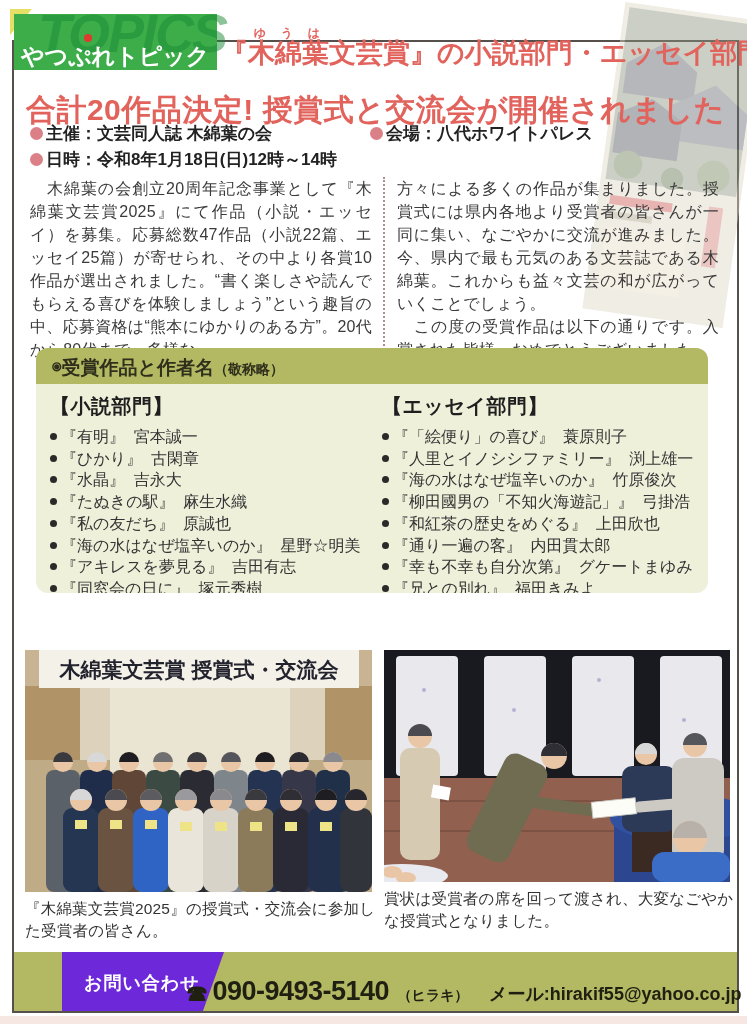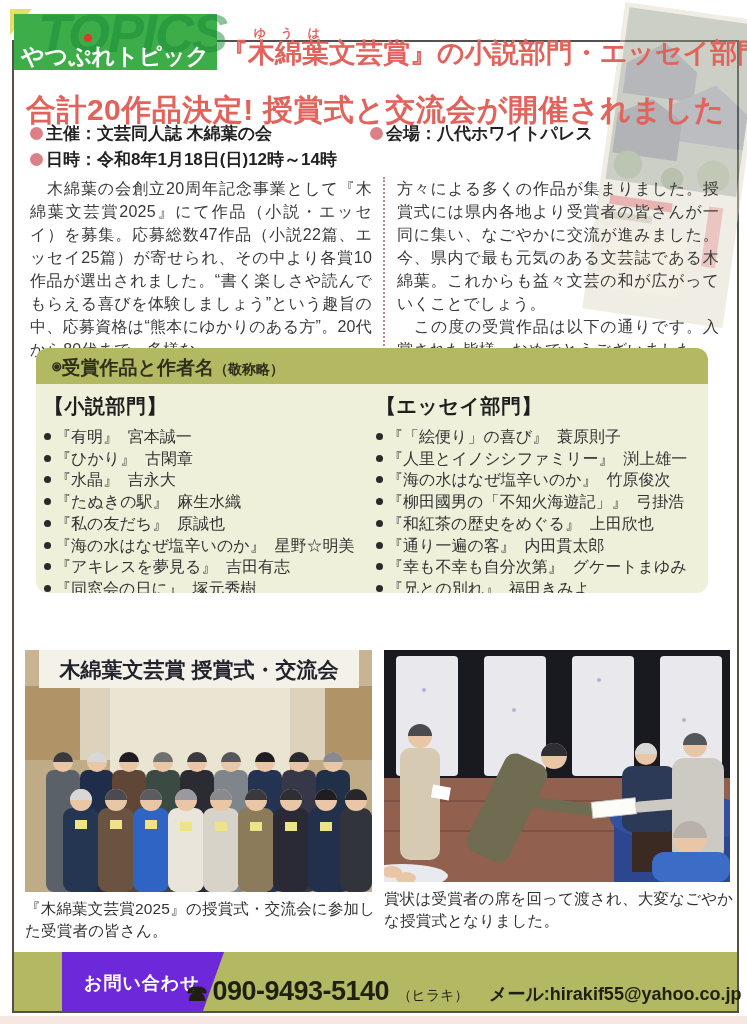--- a/index.html
+++ b/index.html
@@ -47,21 +47,21 @@
   .bodytext .c1 { width:342px; }
   .bodytext .c2 { width:336px; margin-left:11px; padding-left:12px; border-left:2px dotted #b38b8b; }
   .bodytext p { font-size:16px; line-height:23px; color:#3a3a3a; text-align:justify; letter-spacing:0.2px; }
 
   
   .awards { position:absolute; left:36px; top:348px; width:672px; height:245px; z-index:4;
             background:#eef0da; border-radius:12px; overflow:hidden; }
   .awards-head { height:36px; background:#b2b962; color:#2f2f1c; font-weight:bold;
                  font-size:19px; padding:7px 0 0 16px; }
   .awards-head .note { font-size:14px; }
-  .awards-body { display:flex; padding:7px 8px 0 8px; }
+  .awards-body { display:flex; padding:7px 8px 0 14px; }
   .awards-col1 { width:332px; }
   .awards-col2 { flex:1; }
   .awards h3 { font-size:20px; color:#1f1f1f; margin:2px 0 6px 0; letter-spacing:0.5px; }
   .awards ul { list-style:none; }
   .awards li { font-size:16px; color:#333; line-height:21.7px; white-space:nowrap; }
   .dot { display:inline-block; width:7px; height:7px; border-radius:50%; background:#2a2a2a;
          margin-right:4px; vertical-align:2px; }
   .w-author { margin-left:0.55em; }
 
   
@@ -77,21 +77,21 @@
             background:#b2b962; z-index:4; }
   .footer-tab { position:absolute; left:0; top:0; width:162px; height:100%;
                 background:#6d28d9; clip-path:polygon(0 0,100% 0,87% 100%,0 100%);margin-left:48px; }
   .footer-tab span { position:absolute; left:22px; top:19px; color:#fff;
                      font-size:18px; font-weight:bold; letter-spacing:1px; }
   .footer-line1 { position:absolute; left:176px; top:5px; font-size:17px; font-weight:bold;
                   color:#1f1f12; white-space:nowrap; }
   .footer-line2 { position:absolute; left:172px; top:24px; white-space:nowrap; color:#1f1f12; }
   .phone-icon { font-size:22px; font-weight:bold; vertical-align:-1px; }
   .phone-num { font-size:27px; font-weight:bold; letter-spacing:-0.5px; }
-  .phone-note { font-size:14px; font-weight:normal; margin-left:4px; }
+  .phone-note { font-size:14px; font-weight:bold; margin-left:4px; }
   .mail { font-size:18px; font-weight:bold; margin-left:16px; }
 
   .bottom-strip { position:absolute; left:0; top:1016px; width:747px; height:8px;
                   background:#f7e7e3; z-index:5; }
 </style>
 </head>
 <body>
 
 <div class="page">
 

